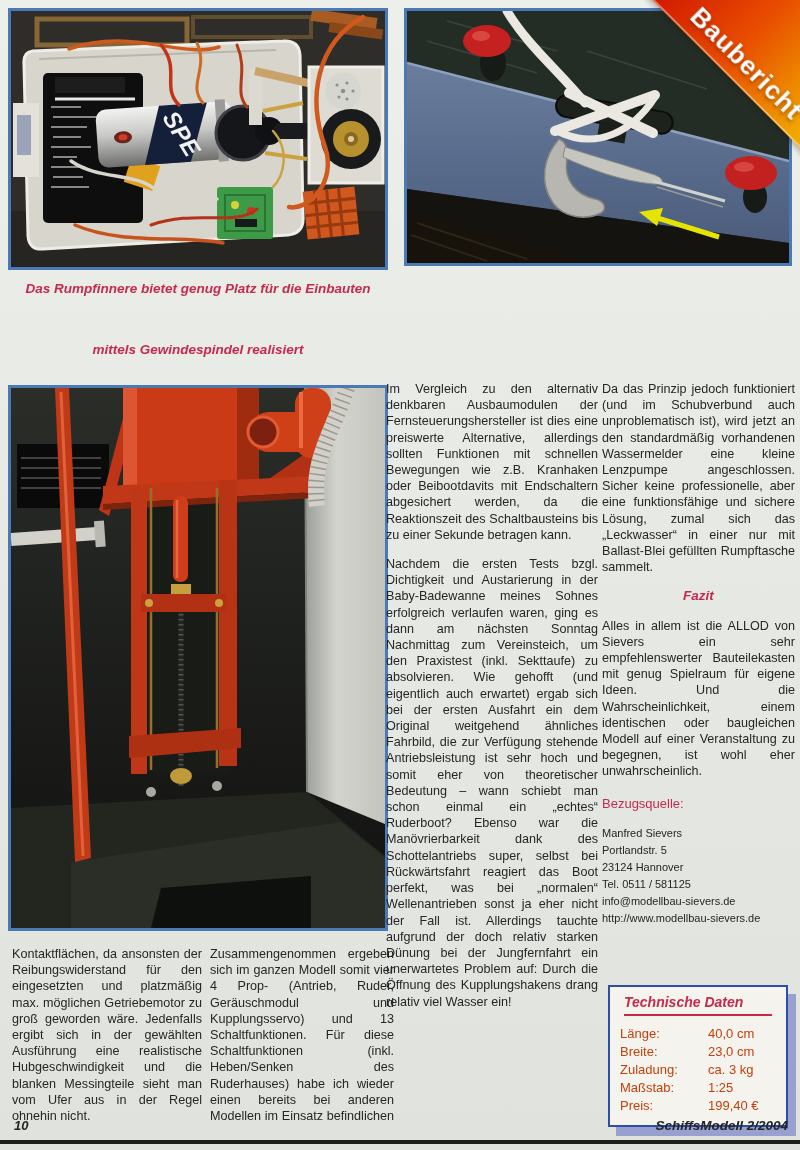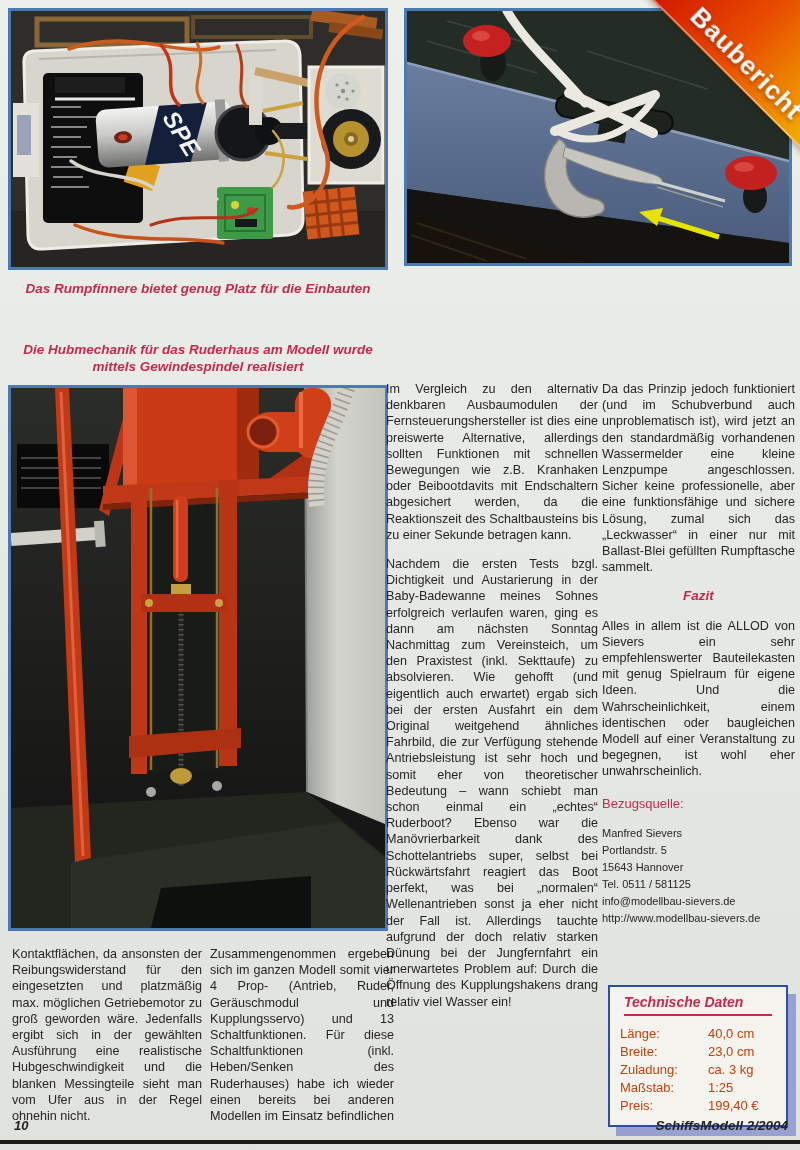--- a/index.html
+++ b/index.html
@@ -179,21 +179,20 @@
   </div>
 
   <div class="ribbon-box">
     <div class="ribbon">
       <span>Baubericht</span>
     </div>
   </div>
 
   <div class="caption cap1">Das Rumpfinnere bietet genug Platz für die Einbauten</div>
   <div class="caption cap3">
-    <div>Die Hubmechanik für das Ruderhaus am Modell wurde</div>
     <div>mittels Gewindespindel realisiert</div>
   </div>
 
   <div class="photo photo3">
     <svg viewBox="0 0 374 540" preserveAspectRatio="none">
       <defs>
         <linearGradient id="p3bg" x1="0" y1="0" x2="0" y2="1">
           <stop offset="0" stop-color="#2b2d29"></stop>
             <stop offset="1" stop-color="#101110"></stop>
         </linearGradient>
@@ -262,21 +261,21 @@
   </div>
 
   <div class="col colR">
     <p>Da das Prinzip jedoch funktioniert (und im Schubverbund auch unproblematisch ist), wird jetzt an den standardmäßig vorhandenen Wassermelder eine kleine Lenzpumpe angeschlossen. Sicher keine professionelle, aber eine funktionsfähige und sichere Lösung, zumal sich das „Leckwasser“ in einer nur mit Ballast-Blei gefüllten Rumpftasche sammelt.</p>
     <div class="fazit">Fazit</div>
     <p>Alles in allem ist die ALLOD von Sievers ein sehr empfehlenswerter Bauteilekasten mit genug Spielraum für eigene Ideen. Und die Wahrscheinlichkeit, einem identischen oder baugleichen Modell auf einer Veranstaltung zu begegnen, ist wohl eher unwahrscheinlich.</p>
     <div class="source">Bezugsquelle:</div>
     <div class="addr">
       <div>Manfred Sievers</div>
       <div>Portlandstr. 5</div>
-      <div>15643 Hannover</div>
+      <div>23124 Hannover</div>
       <div>Tel. 0511 / 581125</div>
       <div>info@modellbau-sievers.de</div>
       <div>http://www.modellbau-sievers.de</div>
     </div>
   </div>
 
   <div class="techbox">
     <div class="tech-title">Technische Daten</div>
     <div class="tech-row">
       <span class="tl">Länge:</span>

